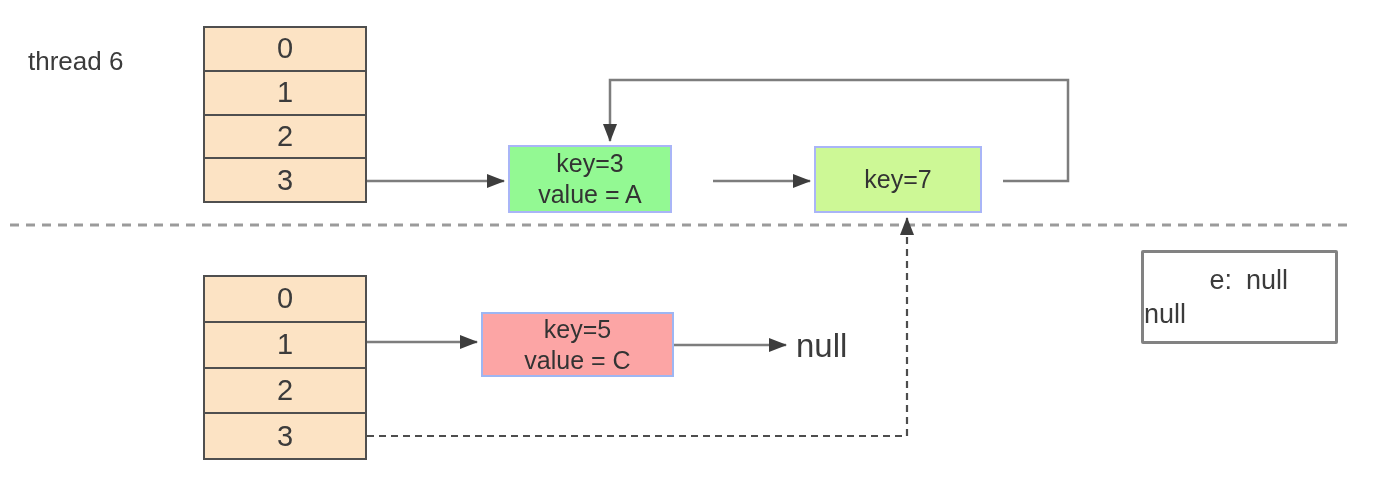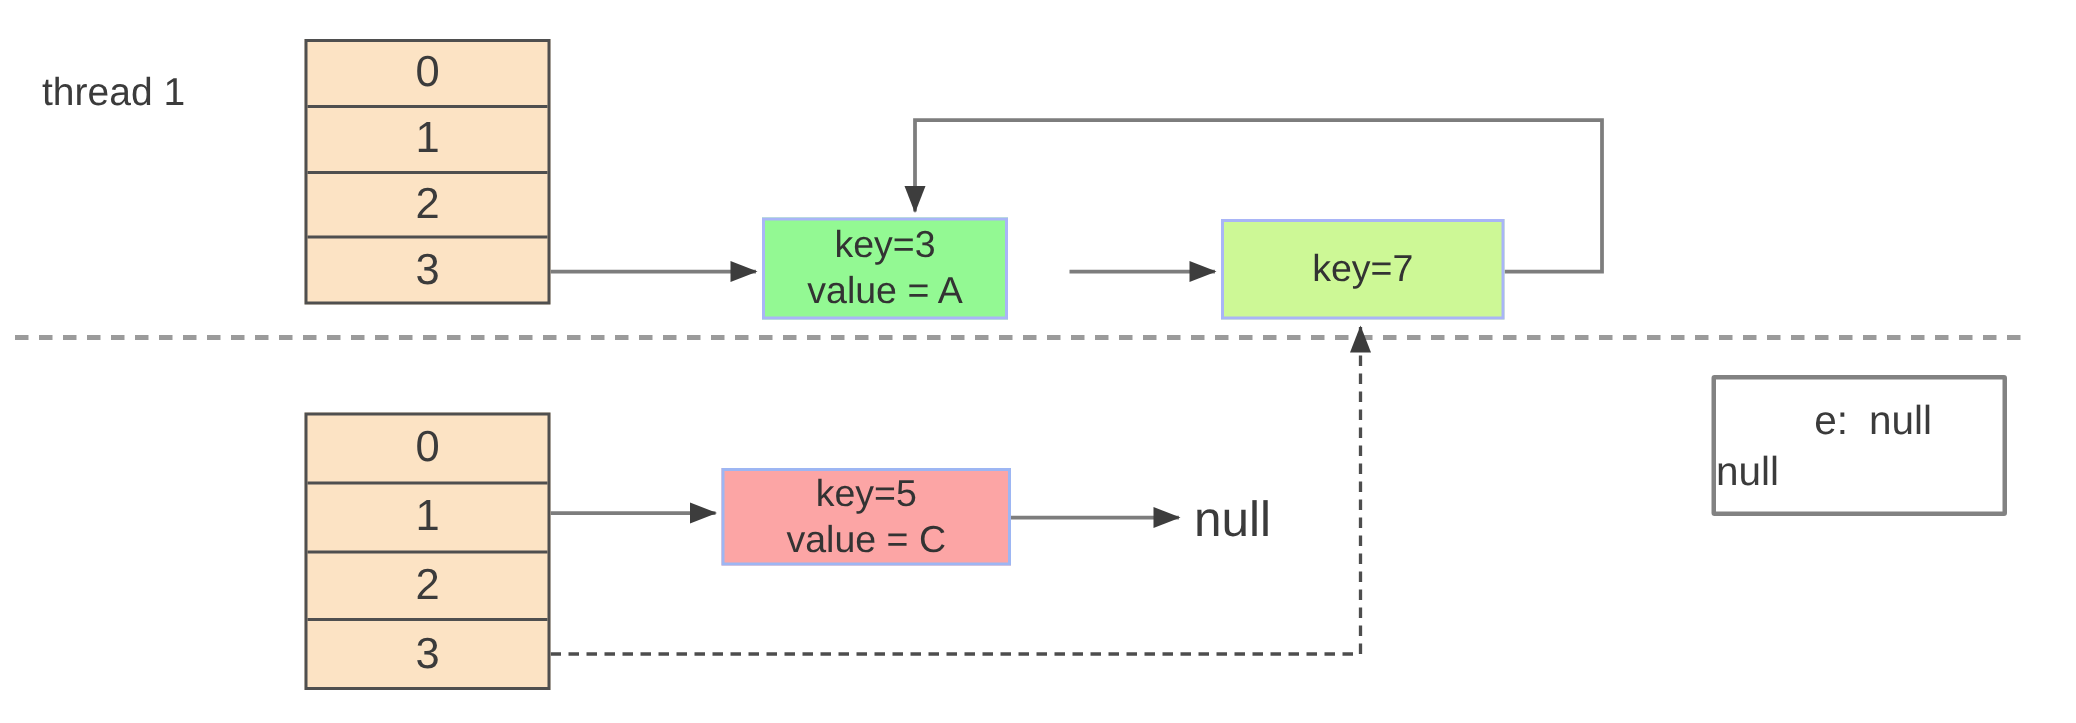--- a/index.html
+++ b/index.html
@@ -34,21 +34,21 @@
   .bucket-cell:last-child{border-bottom:none;}
 
   .node{
     position:absolute;box-sizing:border-box;
     border:2px solid #a9b5f7;
     display:flex;flex-direction:column;align-items:center;justify-content:center;
     font-size:25px;line-height:31px;color:#333333;
     text-align:center;
   }
   #node-key3{left:508px;top:145px;width:164px;height:68px;}
-  #node-key7{left:814px;top:146px;width:189px;height:67px;}
+  #node-key7{left:814px;top:146px;width:168px;height:67px;}
   #node-key5{left:481px;top:312px;width:193px;height:65px;}
 
   .null-label{
     position:absolute;left:796px;top:327px;
     font-size:33px;color:#3b3b3b;
   }
   .state-box{
     position:absolute;left:1141px;top:250px;width:197px;height:94px;
     box-sizing:border-box;border:3px solid #828282;border-radius:2px;
     background:#ffffff;
@@ -72,21 +72,21 @@
     </defs>
     <path class="solid" d="M367,181 H504" marker-end="url(#ah)"></path>
     <path class="solid" d="M713,181 H810" marker-end="url(#ah)"></path>
     <path class="solid" d="M1003,181 H1068 V80 H610 V141" marker-end="url(#ah)"></path>
     <path class="divider" d="M10,225 H1354"></path>
     <path class="solid" d="M367,342 H477" marker-end="url(#ah)"></path>
     <path class="solid" d="M674,345 H786" marker-end="url(#ah)"></path>
     <path class="dashedArrow" d="M367,436 H907 V218" marker-end="url(#ah)"></path>
   </svg>
 
-  <div class="thread-label" style="top:46px;">thread 1</div>
+  <div class="thread-label" style="top:46px;">thread 6</div>
   <div class="bucket-array" style="top: 26px; height: 177px; background-color: rgb(252, 227, 196); border-color: rgb(79, 79, 79);">
     <div class="bucket-cell">0</div>
     <div class="bucket-cell">1</div>
     <div class="bucket-cell">2</div>
     <div class="bucket-cell">3</div>
   </div>
 
   <div class="bucket-array" style="top: 275px; height: 185px; background-color: rgb(252, 227, 196); border-color: rgb(79, 79, 79);">
     <div class="bucket-cell">0</div>
     <div class="bucket-cell">1</div>

